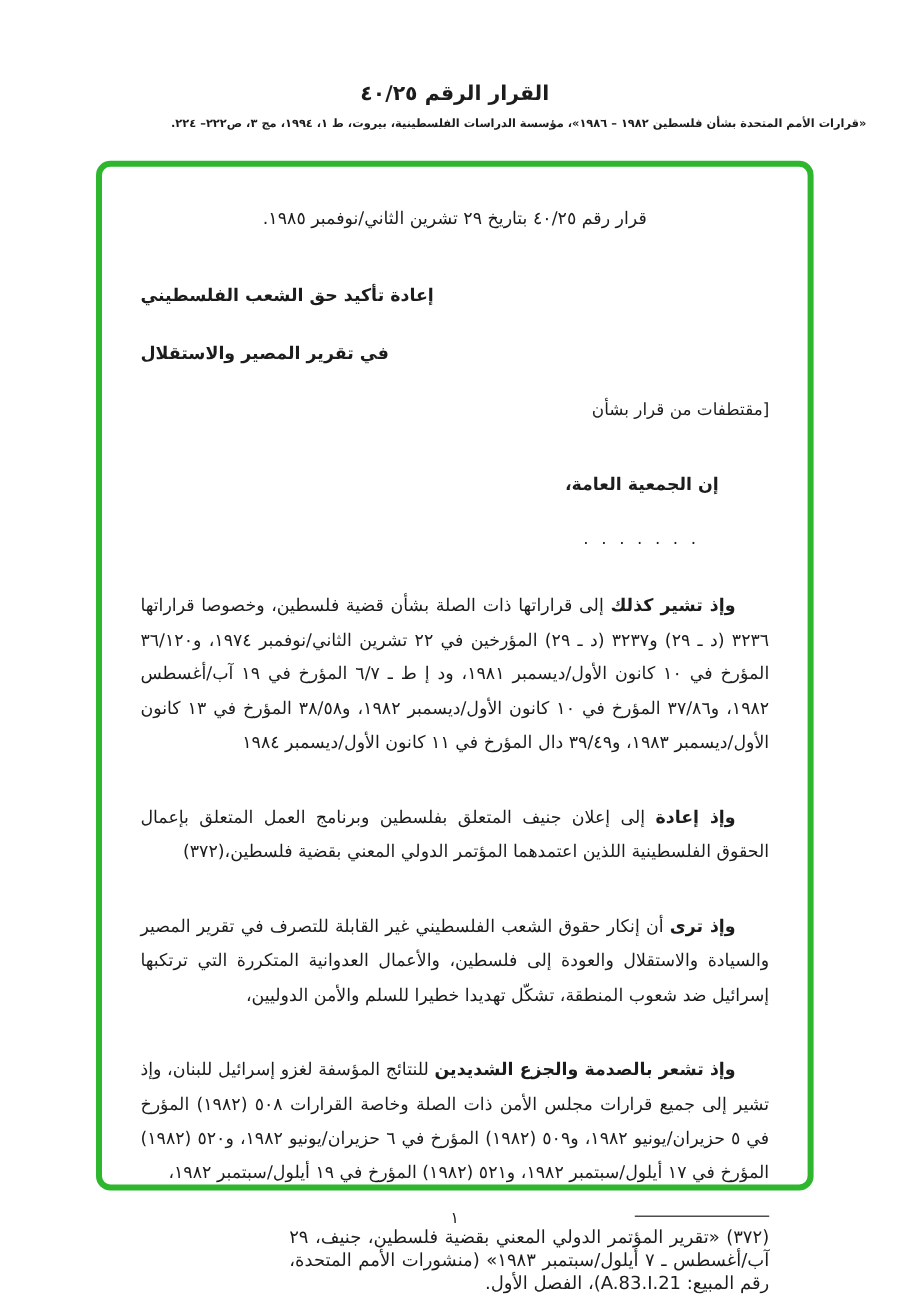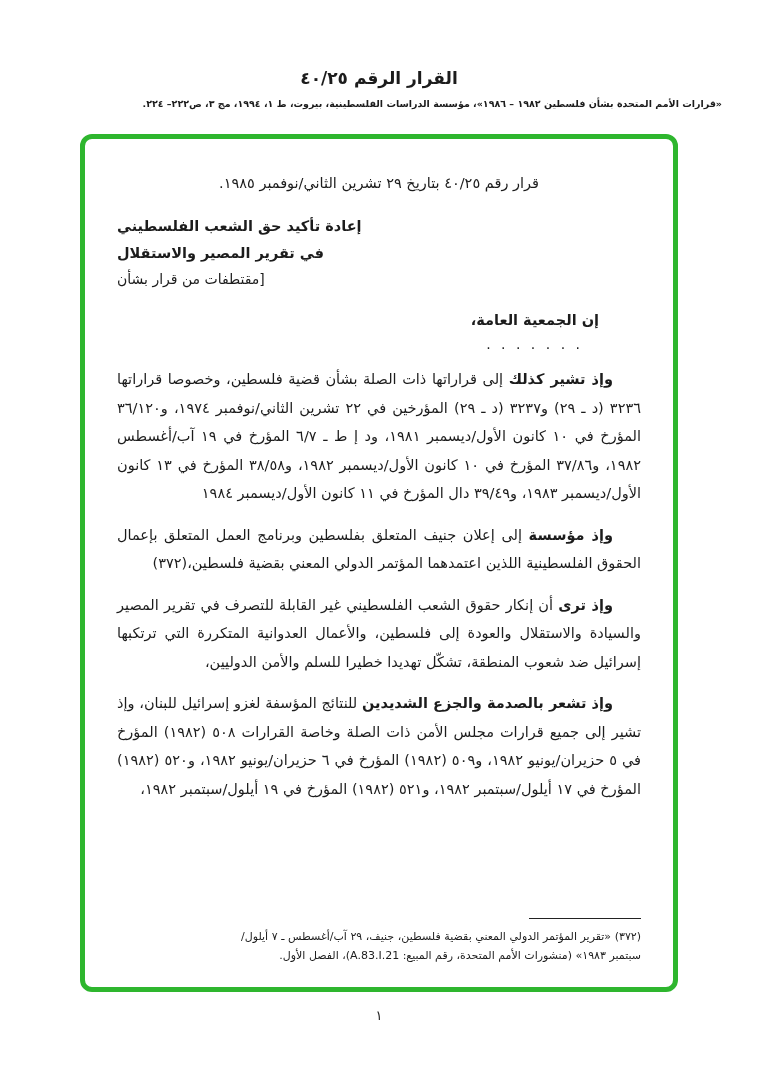--- a/index.html
+++ b/index.html
@@ -34,34 +34,35 @@
   }
   .green-box {
     width: 598px;
     height: 858px;
     margin: 0 auto;
     border: 5px solid var(--border_green, #2eb62e);
     border-radius: 12px;
     padding: 30px 32px 22px 32px;
     display: flex;
     flex-direction: column;
+    gap: 21px;
   }
   .date-line {
     text-align: center;
     font-size: 14.5px;
     margin: 6px 0 22px 0;
   }
   .res-title {
     text-align: left;
     font-size: 14.5px;
     font-weight: bold;
     line-height: 27px;
   }
   .bracket-line {
-    text-align: left;
+    text-align: right;
     font-size: 14px;
     line-height: 25px;
   }
   .opening {
     font-weight: bold;
     font-size: 14.5px;
     margin: 20px 0 0 0;
     padding-right: 42px;
   }
   .dots {
@@ -79,21 +80,21 @@
   }
   .para b { font-weight: bold; }
   .footnote-block { margin-top: auto; }
   .fn-sep {
     width: 112px;
     border-top: 1.5px solid #222;
     margin-bottom: 8px;
   }
   .footnote {
     width: 400px;
-    font-size: 11px;
+    font-size: 15px;
     line-height: 19px;
     text-align: justify;
   }
   .fn-marker { font-weight: normal; }
   .page-number {
     text-align: center;
     font-size: 13px;
     margin-top: 16px;
   }
 </style>
@@ -118,21 +119,21 @@
     <div class="opening">إن الجمعية العامة،</div>
 
     <div class="dots">. . . . . . .</div>
 
     <p class="para">
       <b>وإذ تشير كذلك</b>
       <span>إلى قراراتها ذات الصلة بشأن قضية فلسطين، وخصوصا قراراتها ٣٢٣٦ (د ـ ٢٩) و٣٢٣٧ (د ـ ٢٩) المؤرخين في ٢٢ تشرين الثاني/نوفمبر ١٩٧٤، و٣٦/١٢٠ المؤرخ في ١٠ كانون الأول/ديسمبر ١٩٨١، ود إ ط ـ ٦/٧ المؤرخ في ١٩ آب/أغسطس ١٩٨٢، و٣٧/٨٦ المؤرخ في ١٠ كانون الأول/ديسمبر ١٩٨٢، و٣٨/٥٨ المؤرخ في ١٣ كانون الأول/ديسمبر ١٩٨٣، و٣٩/٤٩ دال المؤرخ في ١١ كانون الأول/ديسمبر ١٩٨٤</span>
     </p>
 
     <p class="para">
-      <b>وإذ مؤسسة</b>
+      <b>وإذ إعادة</b>
       <span>إلى إعلان جنيف المتعلق بفلسطين وبرنامج العمل المتعلق بإعمال الحقوق الفلسطينية اللذين اعتمدهما المؤتمر الدولي المعني بقضية فلسطين،(٣٧٢)</span>
     </p>
 
     <p class="para">
       <b>وإذ ترى</b>
       <span>أن إنكار حقوق الشعب الفلسطيني غير القابلة للتصرف في تقرير المصير والسيادة والاستقلال والعودة إلى فلسطين، والأعمال العدوانية المتكررة التي ترتكبها إسرائيل ضد شعوب المنطقة، تشكّل تهديدا خطيرا للسلم والأمن الدوليين،</span>
     </p>
 
     <p class="para">
       <b>وإذ تشعر بالصدمة والجزع الشديدين</b>

